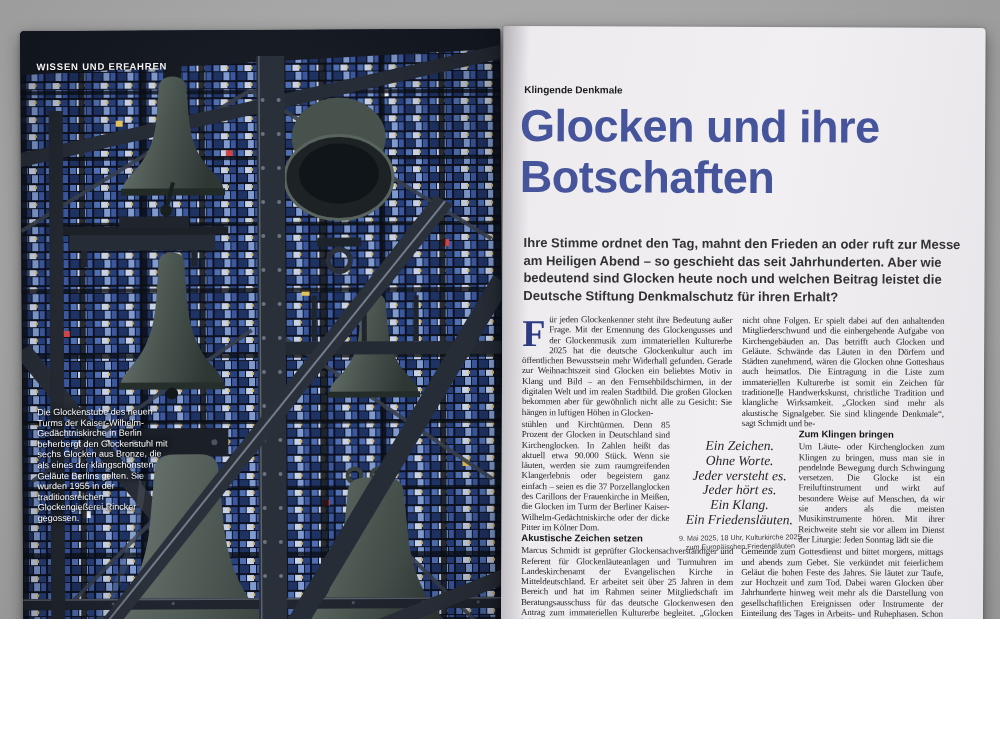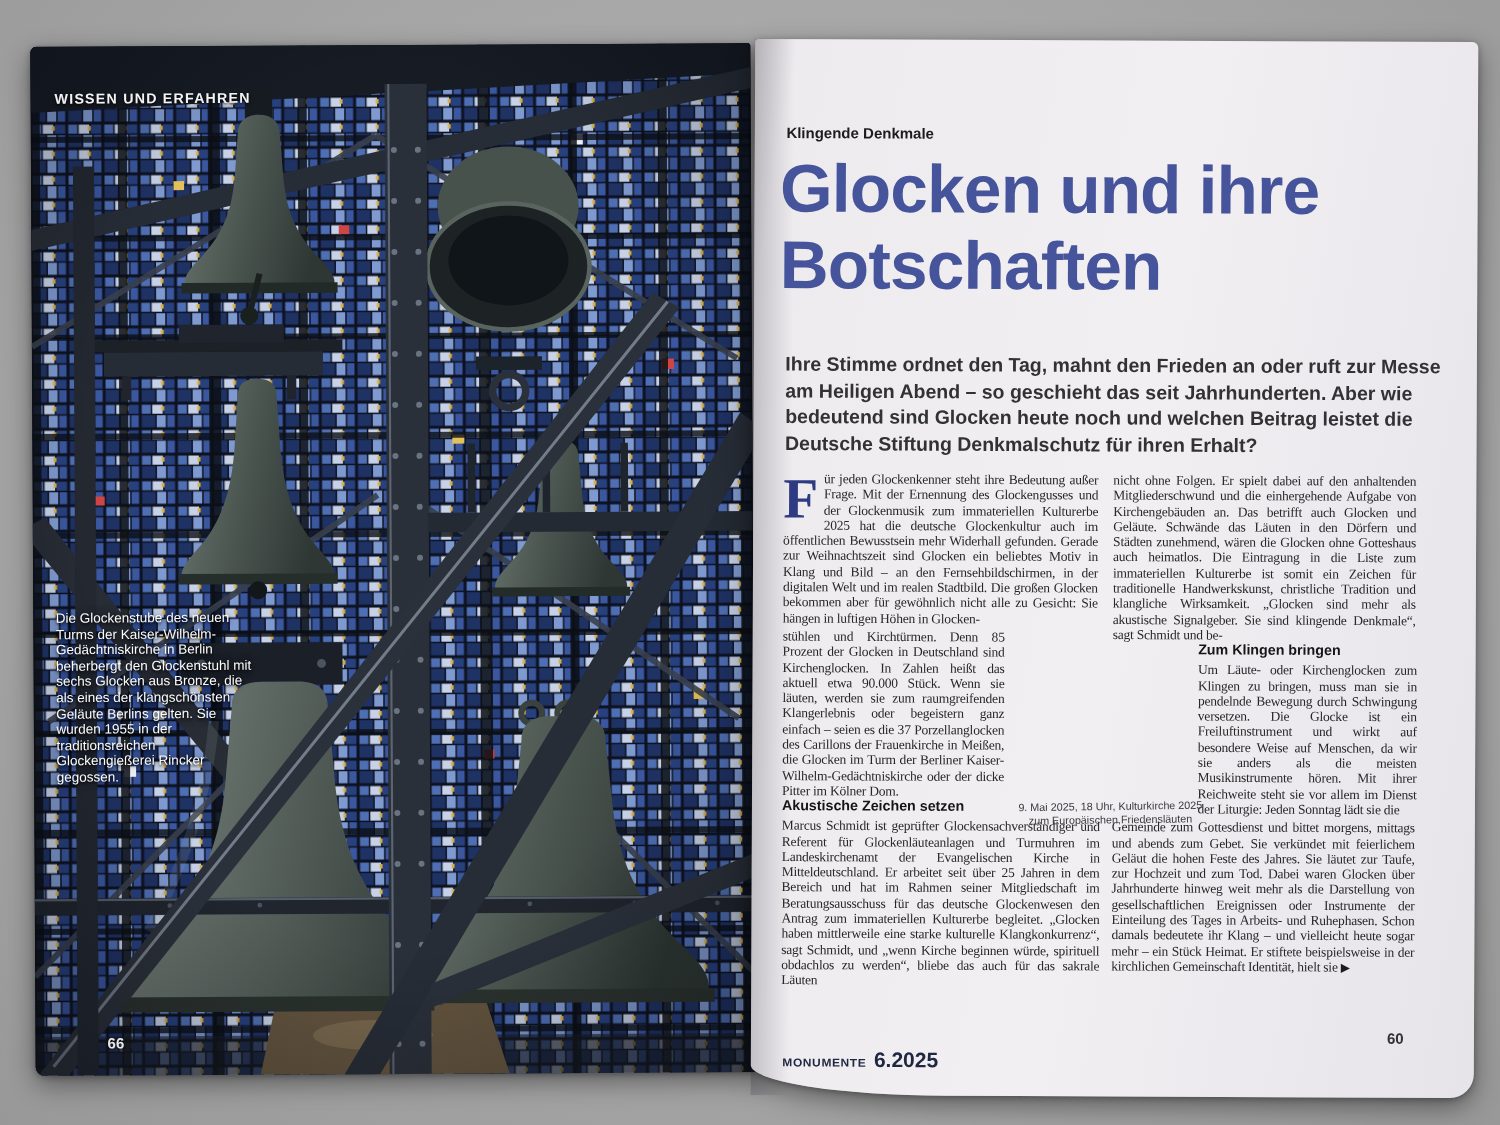--- a/index.html
+++ b/index.html
@@ -1,17 +1,17 @@
 <!DOCTYPE html>
 <html><head>
 <meta charset="utf-8">
 <style>
   html,body{margin:0;padding:0;}
   body{width:1000px;height:750px;font-family:"Liberation Sans",sans-serif;}
-  .stage{position:relative;width:1000px;height:750px;overflow:hidden;
+  .stage{position:relative;width:1000px;height:619px;overflow:hidden;
          background:radial-gradient(ellipse at 50% 42%, #b2b2b2 0%, #a7a7a7 55%, #989898 100%);}
   .page{position:absolute;box-shadow:0 6px 18px rgba(0,0,0,.42),0 1px 4px rgba(0,0,0,.3);}
   
   .page-left{left:22px;top:30px;width:480px;height:686px;background:#1a2130;
              transform:rotate(-0.3deg);border-radius:4px 2px 2px 6px;overflow:hidden;}
   .page-left svg{position:absolute;left:0;top:0;}
   .section-label{position:absolute;left:16px;top:30px;color:#f3f3f5;font-size:9.5px;font-weight:bold;
                  letter-spacing:.8px;text-shadow:0 1px 2px rgba(0,0,0,.8);}
   .photo-caption{position:absolute;left:15px;top:376px;width:134px;color:#fdfdfd;font-size:9px;
                  line-height:10.6px;text-shadow:0 1px 2px rgba(0,0,0,.85),0 0 6px rgba(0,0,0,.5);}
@@ -287,20 +287,28 @@
 
     <div class="col col2">
       <div class="bodytext" style="width:202px;">nicht ohne Folgen. Er spielt dabei auf den anhaltenden Mitgliederschwund und die einhergehende Aufgabe von Kirchengebäuden an. Das betrifft auch Glocken und Geläute. Schwände das Läuten in den Dörfern und Städten zunehmend, wären die Glocken ohne Gotteshaus auch heimatlos. Die Eintragung in die Liste zum immateriellen Kulturerbe ist somit ein Zeichen für traditionelle Handwerkskunst, christliche Tradition und klangliche Wirksamkeit. „Glocken sind mehr als akustische Signalgeber. Sie sind klingende Denkmale“, sagt Schmidt und be-</div>
       <div class="subhead seg-ind">Zum Klingen bringen</div>
       <div class="bodytext seg-ind">Um Läute- oder Kirchenglocken zum Klingen zu bringen, muss man sie in pendelnde Bewegung durch Schwingung versetzen. Die Glocke ist ein Freiluftinstrument und wirkt auf besondere Weise auf Menschen, da wir sie anders als die meisten Musikinstrumente hören. Mit ihrer Reichweite steht sie vor allem im Dienst der Liturgie: Jeden Sonntag lädt sie die</div>
       <div class="bodytext" style="width:202px;margin-top:2px;">
         <span>Gemeinde zum Gottesdienst und bittet morgens, mittags und abends zum Gebet. Sie verkündet mit feierlichem Geläut die hohen Feste des Jahres. Sie läutet zur Taufe, zur Hochzeit und zum Tod. Dabei waren Glocken über Jahrhunderte hinweg weit mehr als die Darstellung von gesellschaftlichen Ereignissen oder Instrumente der Einteilung des Tages in Arbeits- und Ruhephasen. Schon damals bedeutete ihr Klang – und vielleicht heute sogar mehr – ein Stück Heimat. Er stiftete beispielsweise in der kirchlichen Gemeinschaft Identität, hielt sie </span><span class="cont">▶</span>
       </div>
     </div>
 
+    <div class="pullquote">
+      <div>Ein Zeichen.</div>
+      <div>Ohne Worte.</div>
+      <div>Jeder versteht es.</div>
+      <div>Jeder hört es.</div>
+      <div>Ein Klang.</div>
+      <div>Ein Friedensläuten.</div>
+    </div>
     <div class="quote-caption">
       <div>9. Mai 2025, 18 Uhr, Kulturkirche 2025</div>
       <div>zum Europäischen Friedensläuten</div>
     </div>
 
     <div class="footer">
       <span class="magname">monumente</span>
       <span class="issue">6.2025</span>
     </div>
     <div class="pagenum-right">60</div>

